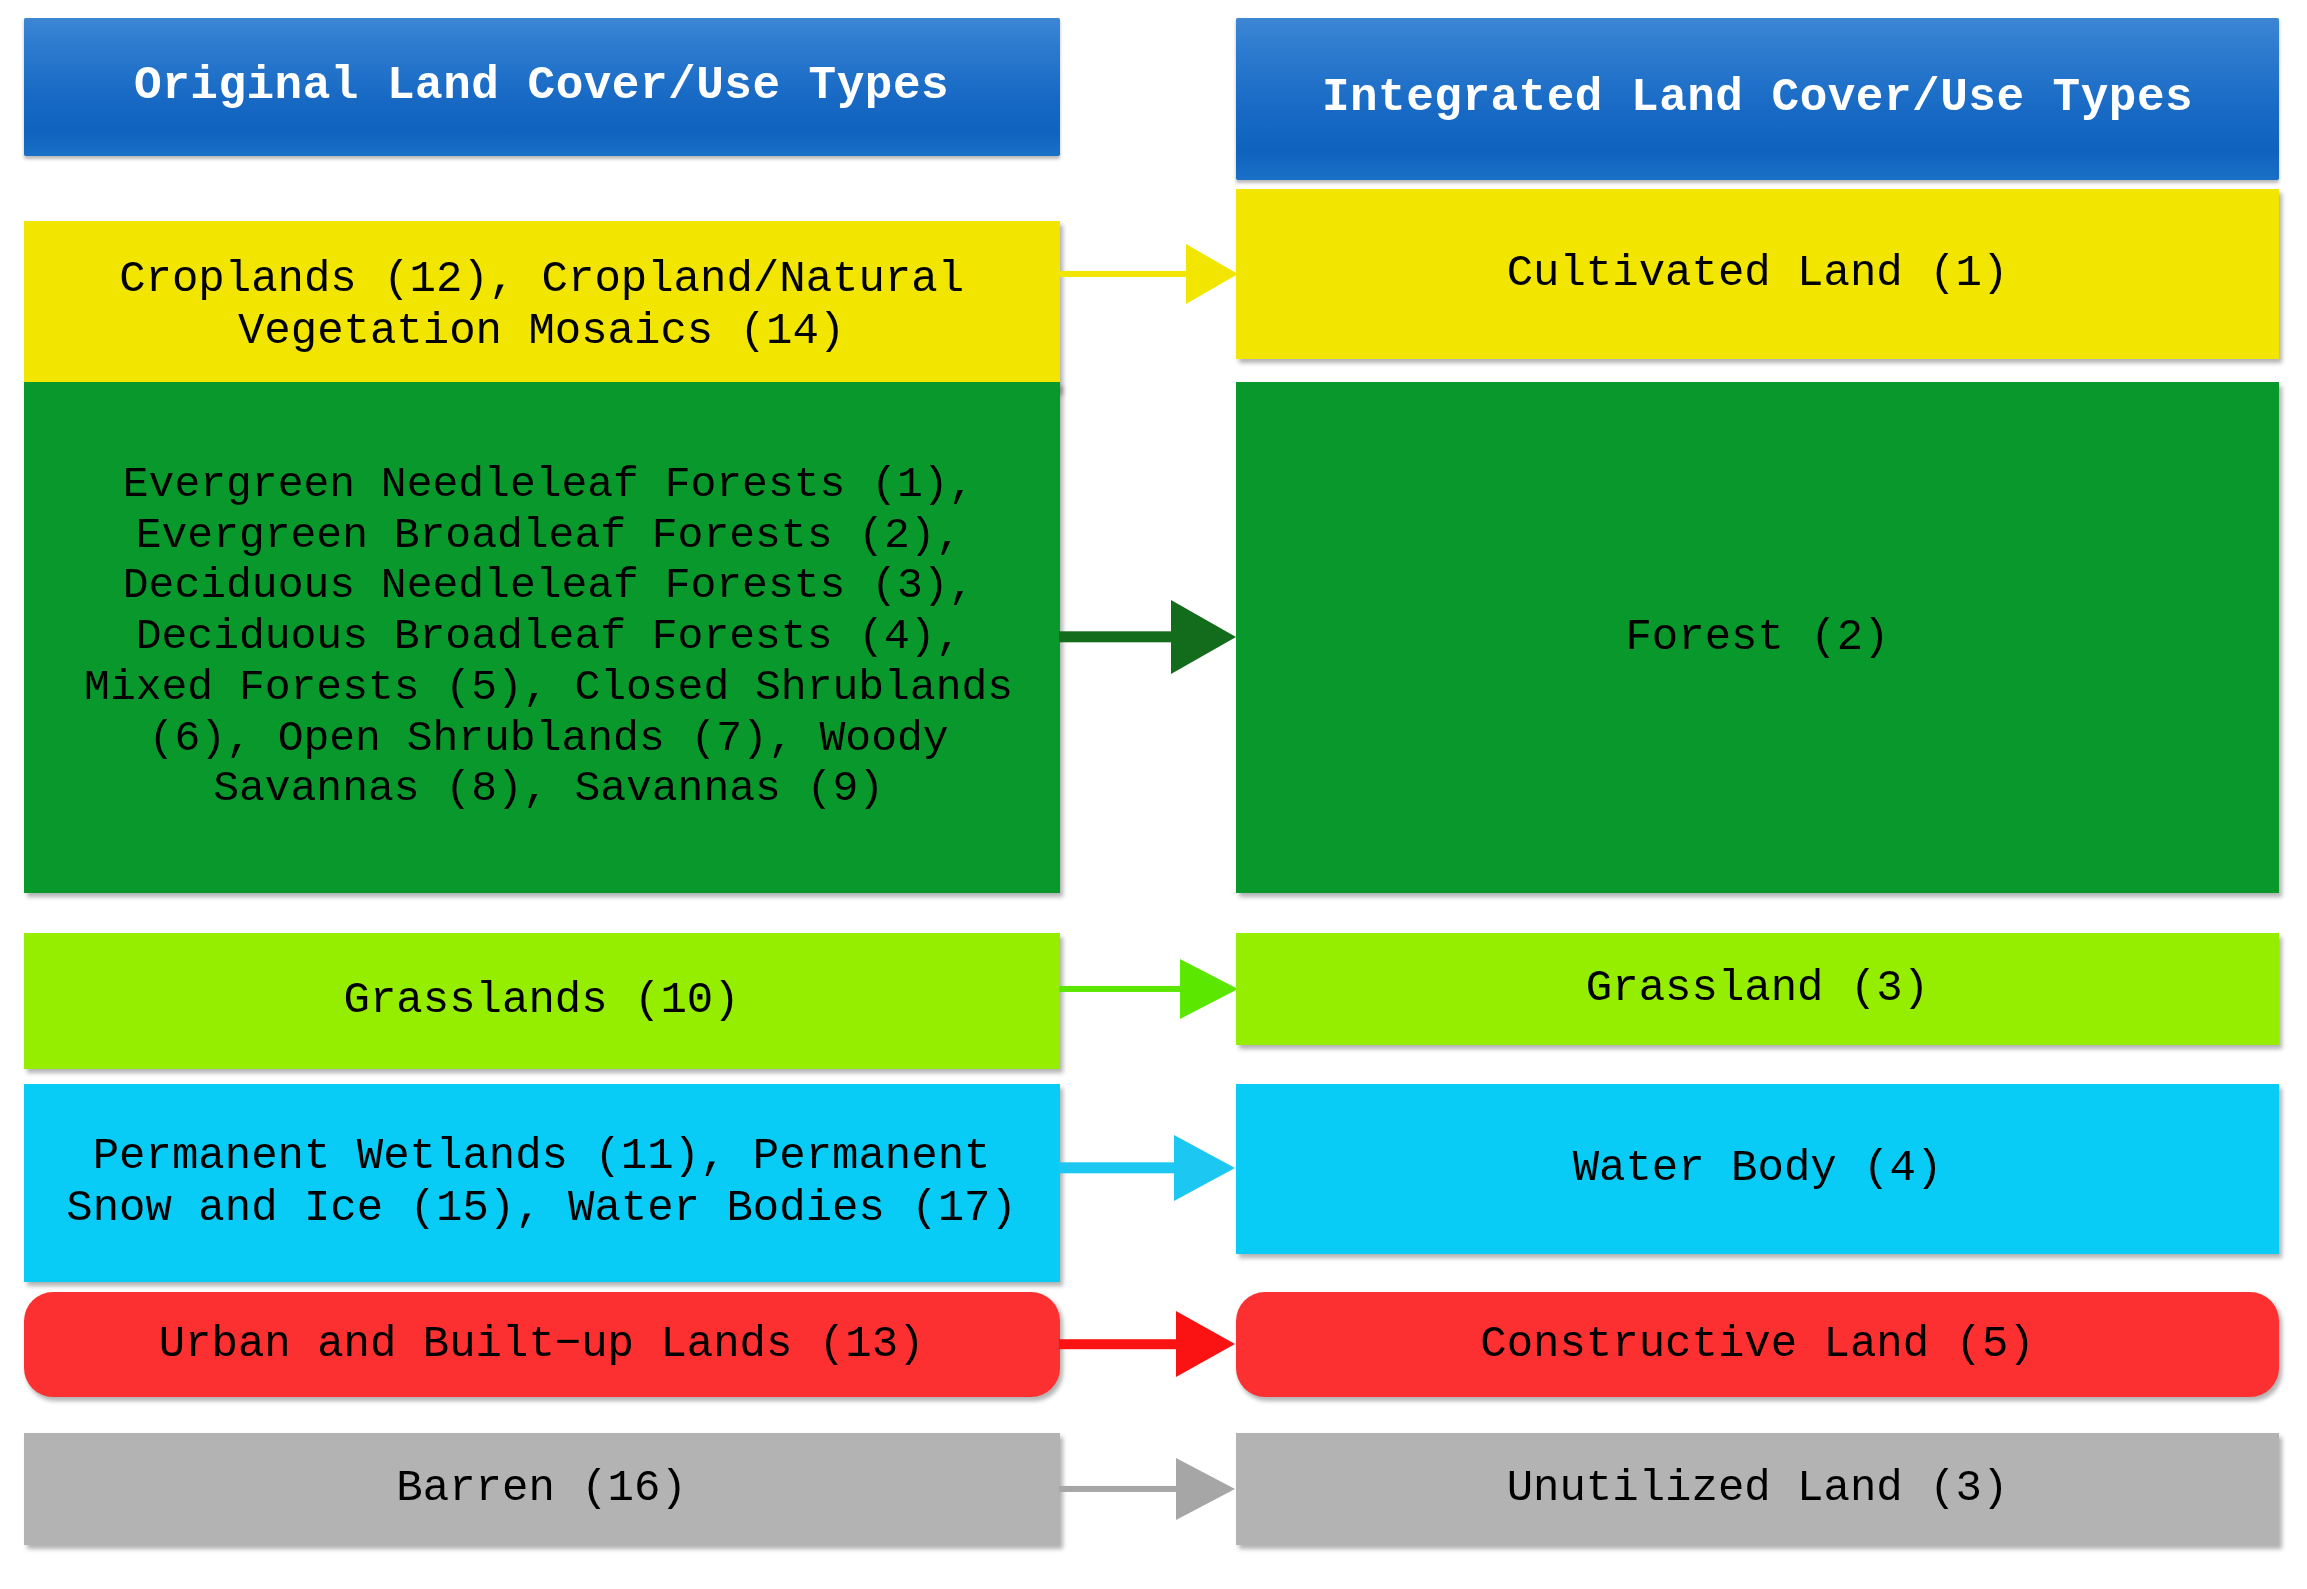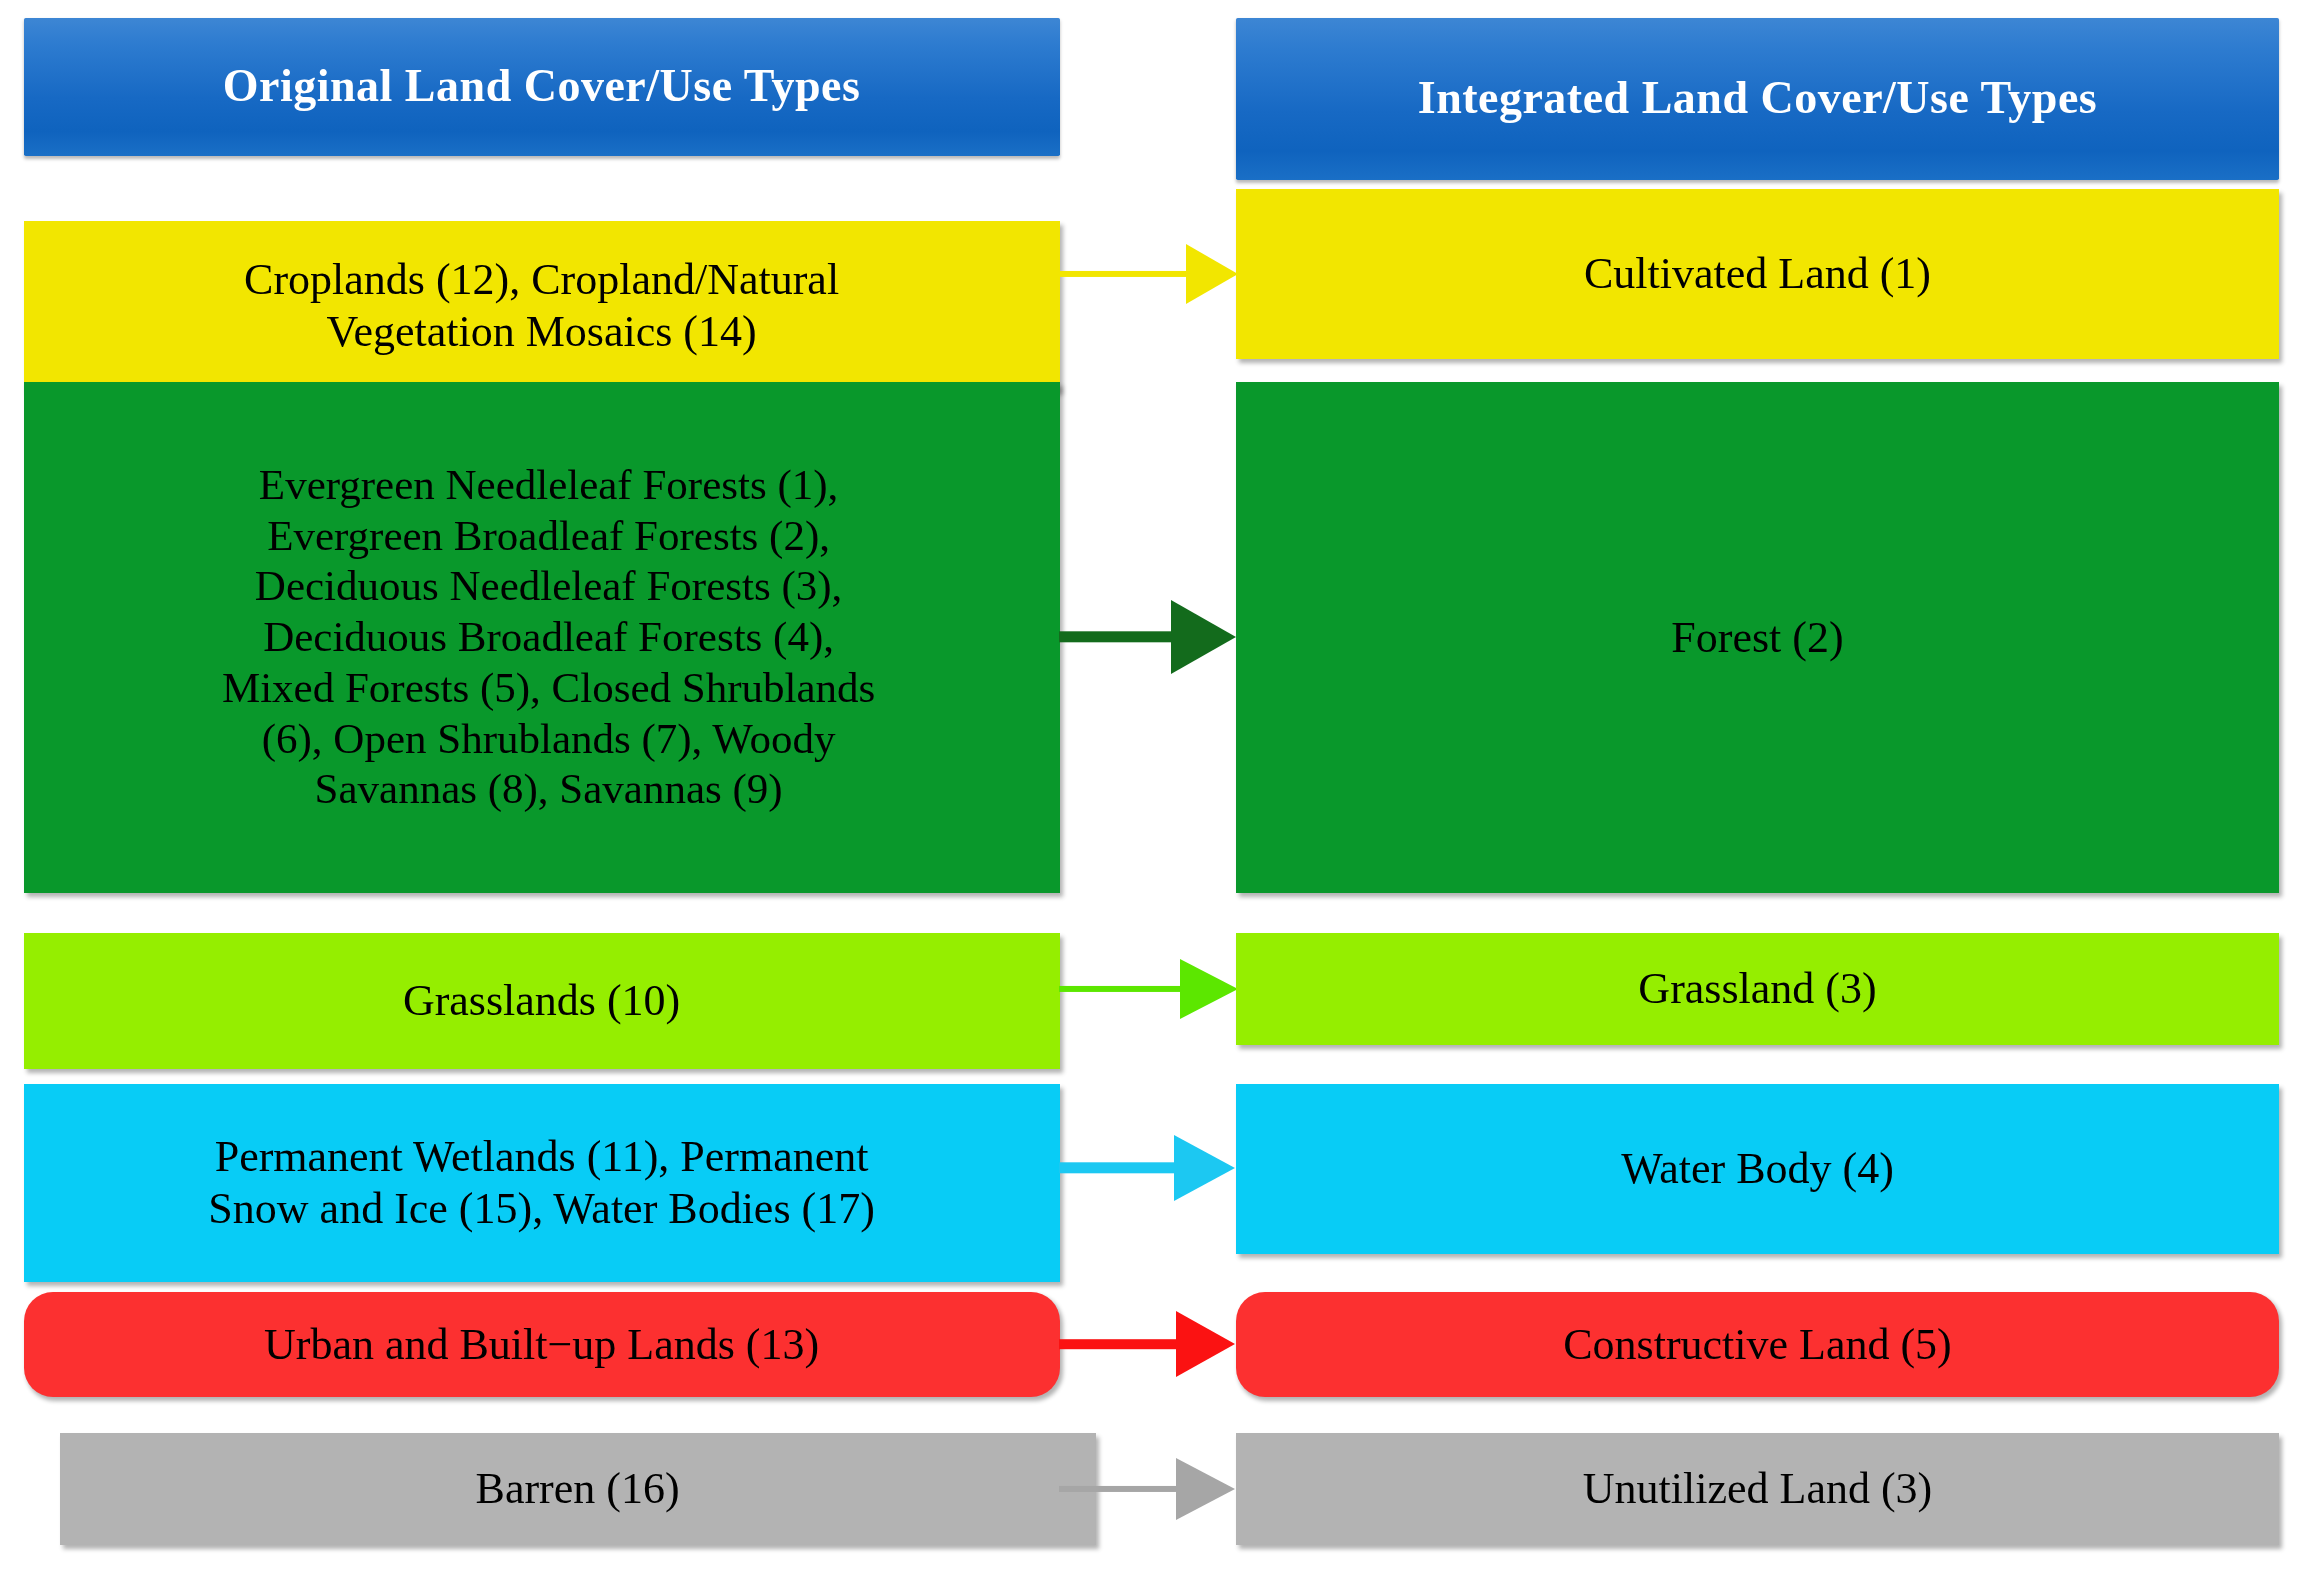--- a/index.html
+++ b/index.html
@@ -54,20 +54,21 @@
   .row-grassland  { background: #95ee00; }
   .row-water      { background: #08ccf6; }
   .row-construct  { background: #fc3030; border-radius: 29px; }
   .row-unutilized { background: #b3b3b3; }
 
   .shadowed { box-shadow: 2.6px 3.5px 4.4px rgba(0,0,0,0.30); }
 
   .label {
     white-space: pre-line;
     display: block;
+    font-family: Liberation Mono, monospace;
   }
 
   .txt-big   { font-size: 44px; }
   .txt-mid   { font-size: 43px; }
 
   
   .arrow {
     position: absolute;
     height: 0;
   }
@@ -168,21 +169,21 @@
 
   <div class="arrow thick" style="left:1059px; top:1344px; width:177px;">
     <div class="shaft" style="width:131px; background:#fb1212; height:9.6px;"></div>
     <div class="head" style="left:117px; border-left:59px solid #fb1212; border-top-width:33px; border-bottom-width:33px;"></div>
   </div>
 
   <div class="box col-right row-construct shadowed txt-big" style="top:1292px; height:105px;">
     <span class="label">Constructive Land (5)</span>
   </div>
 
-  <div class="box col-left row-unutilized shadowed txt-big" style="top:1433px; height:112px;margin-left:36px;">
+  <div class="box col-left row-unutilized shadowed txt-big" style="top:1433px; height:112px;">
     <span class="label">Barren (16)</span>
   </div>
 
   <div class="arrow thin" style="left:1059px; top:1489px; width:177px;">
     <div class="shaft" style="width:131px; background:#a6a6a6;"></div>
     <div class="head" style="left:117px; border-left:59px solid #a6a6a6; border-top-width:31px; border-bottom-width:31px;"></div>
   </div>
 
   <div class="box col-right row-unutilized shadowed txt-big" style="top:1433px; height:112px;">
     <span class="label">Unutilized  Land (3)</span>

